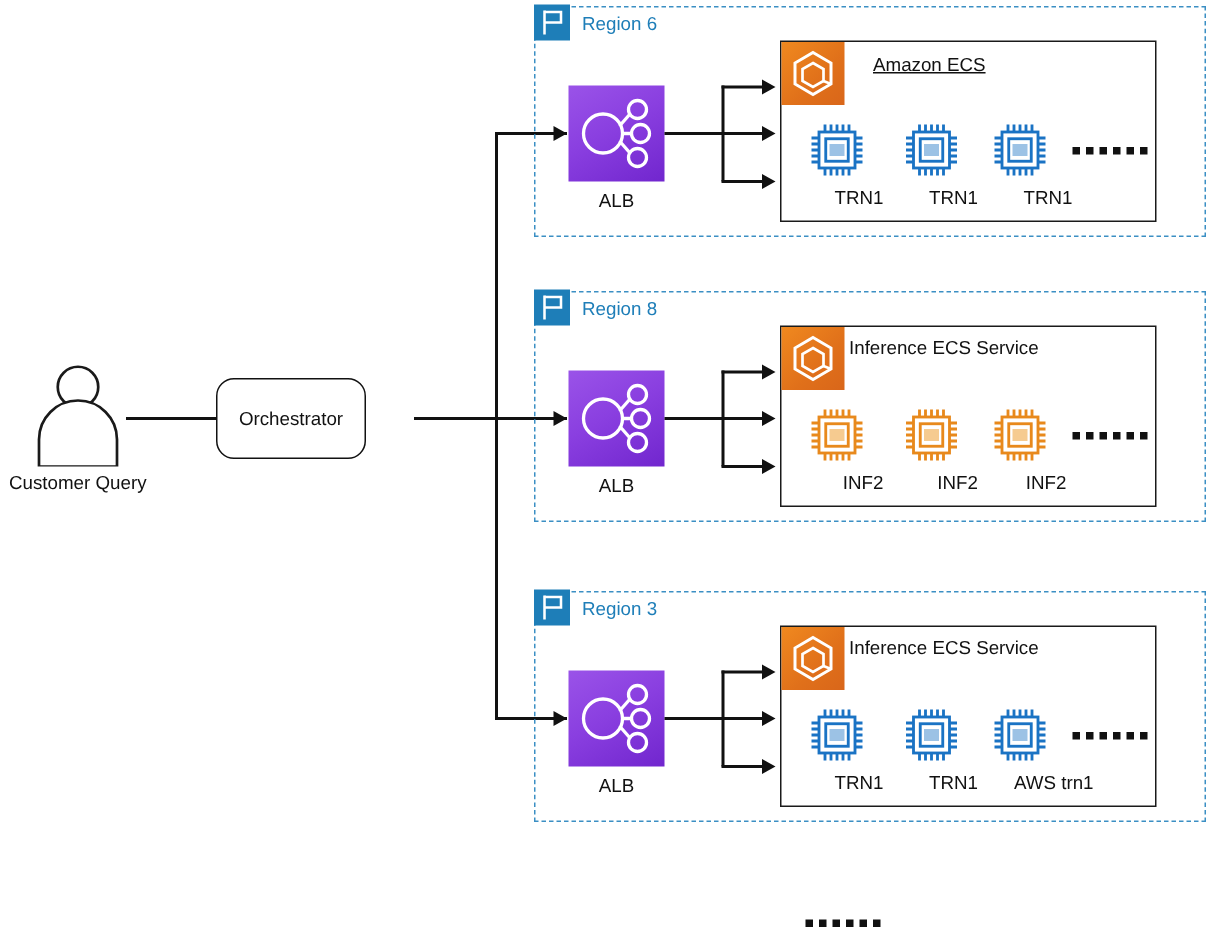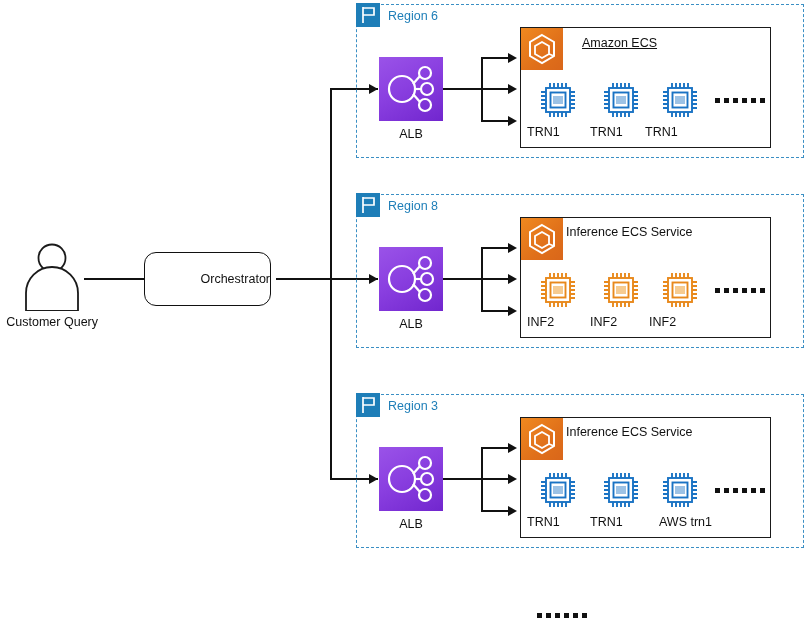--- a/index.html
+++ b/index.html
@@ -70,21 +70,21 @@
     white-space:nowrap;
     line-height:1;
   }
 
   
   .chip{position:absolute;width:42px;height:42px;}
   .chip-label{
     position:absolute;
     font-size:12.5px;
     color:#111;
-    text-align:left;
+    text-align:right;
     white-space:nowrap;
     line-height:1;
   }
 
   
   .dots{
     position:absolute;
     display:flex;
     gap:4px;
     align-items:center;
@@ -129,26 +129,26 @@
 <body>
 
 <div class="canvas">
 
   <div class="cust abs" style="left:20px;top:243px;width:64px;height:68px;">
     <svg width="64" height="68" viewBox="0 0 64 68">
       <circle cx="32" cy="15" r="13.5" fill="#ffffff" stroke="#1a1a1a" stroke-width="1.8"></circle>
       <path d="M6,68 L6,50 A26,26 0 0 1 58,50 L58,68 Z" fill="#ffffff" stroke="#1a1a1a" stroke-width="1.8"></path>
     </svg>
   </div>
-  <div class="cust-label" style="left:6px;top:316px;width:92px;text-align:right;">Customer Query</div>
+  <div class="cust-label" style="left:6px;top:316px;width:92px;text-align:left;">Customer Query</div>
 
   <div class="ln-h" style="left:84px;top:278px;width:66px;"></div>
   <div class="arrow" style="left:147px;top:274px;"></div>
 
-  <div class="orch" style="left:144px;top:252px;width:127px;height:54px;justify-content:flex-end;">
+  <div class="orch" style="left:144px;top:252px;width:100px;height:54px;">
     <span>Orchestrator</span>
   </div>
 
   <div class="ln-h" style="left:276px;top:278px;width:56px;"></div>
 
   <div class="ln-v" style="left:330px;top:88px;height:392px;"></div>
 
   <div class="ln-h" style="left:330px;top:88px;width:48px;"></div>
   <div class="arrow" style="left:369px;top:84px;"></div>
 

